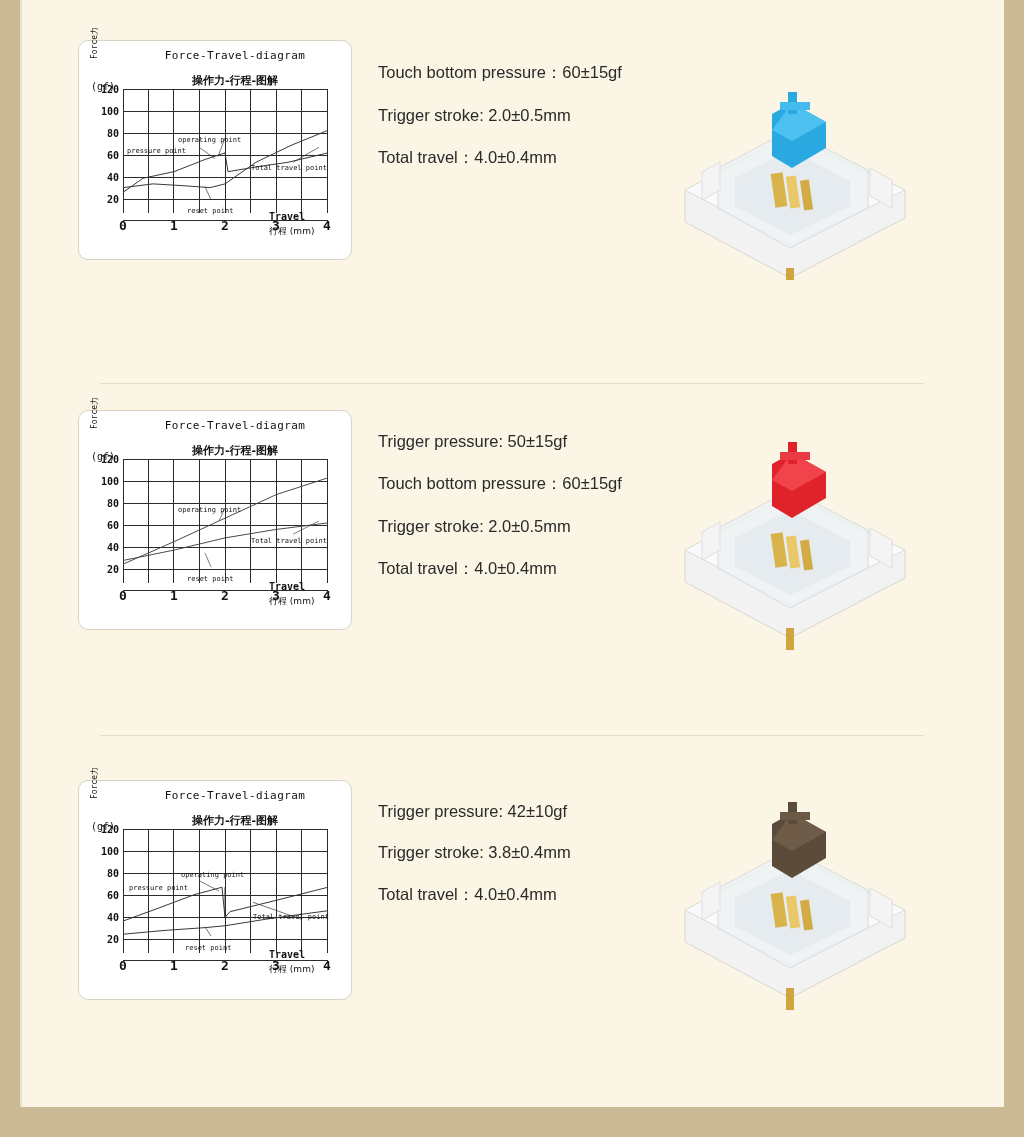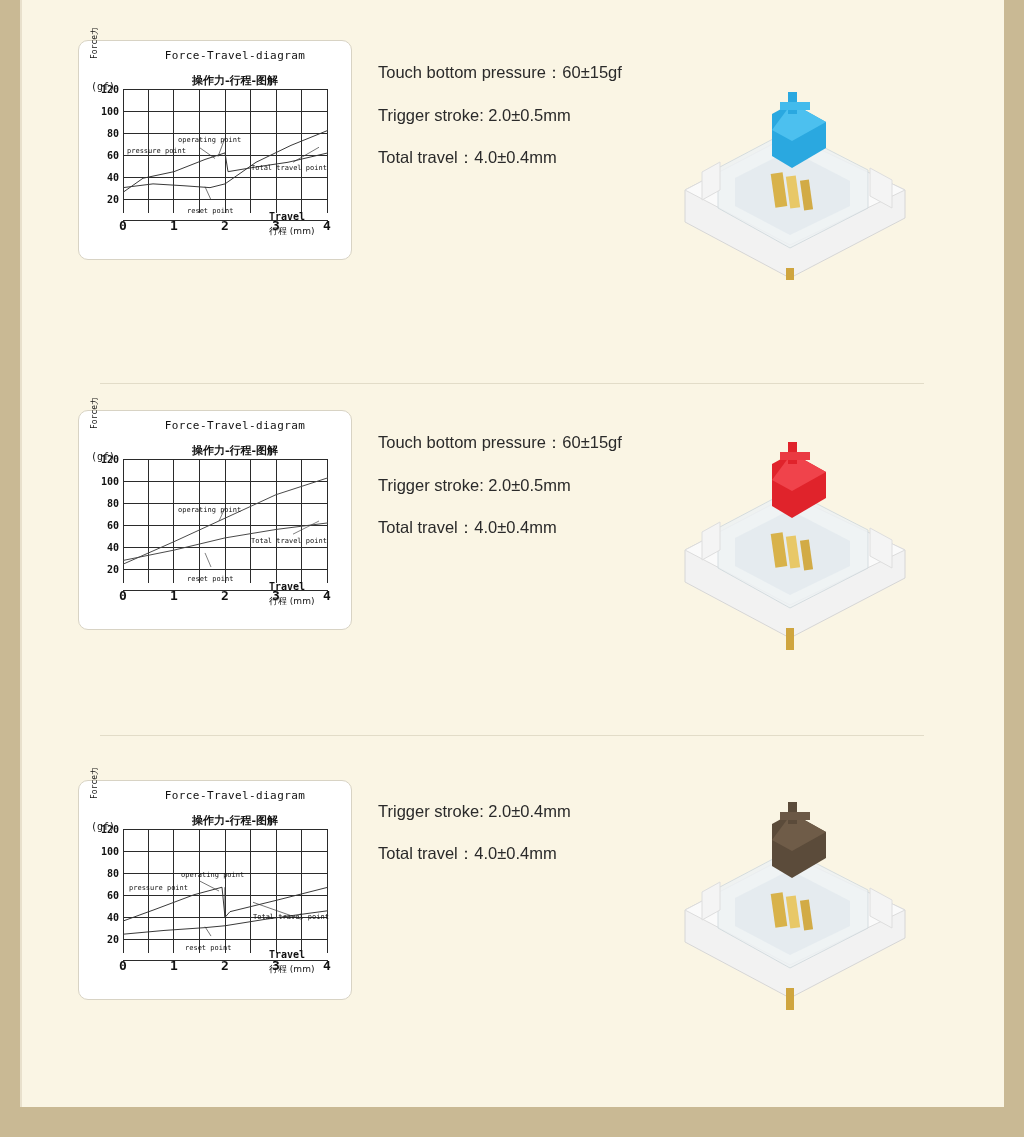--- a/index.html
+++ b/index.html
@@ -378,20 +378,21 @@
             <div class="ann" style="left:64px; top:116px">reset point</div>
             <div class="ann" style="left:128px;top:78px">Total travel point</div>
           </div>
 
           <div class="travel-label" style="left:190px; top:170px">Travel</div>
           <div class="travel-label-cn" style="left:190px; top:184px">行程 (mm)</div>
         </div>
       </div>
 
       <div class="specs">
+        <div class="spec-line">Trigger pressure: 50±15gf</div>
         <div class="spec-line">Touch bottom pressure：60±15gf</div>
         <div class="spec-line">Trigger stroke: 2.0±0.5mm</div>
         <div class="spec-line">Total travel：4.0±0.4mm</div>
       </div>
 
       <div class="switch-wrap">
         <svg class="switch-svg" width="300" height="240" viewBox="0 0 300 240">
           <g>
             <path d="M45,140 L150,85 L265,140 L265,168 L150,228 L45,172 Z" fill="#f2f2f2" stroke="#d6d6d6" stroke-width="1"></path>
             <path d="M45,140 L150,85 L265,140 L150,195 Z" fill="#fafafa" stroke="#dcdcdc" stroke-width="1"></path>
@@ -468,21 +469,22 @@
             <div class="ann" style="left:62px; top:115px">reset point</div>
             <div class="ann" style="left:130px;top:84px">Total travel point</div>
           </div>
 
           <div class="travel-label" style="left:190px; top:168px">Travel</div>
           <div class="travel-label-cn" style="left:190px; top:182px">行程 (mm)</div>
         </div>
       </div>
 
       <div class="specs">
-        <div class="spec-line">Trigger stroke: 2.0±0.4mm</div>
+        <div class="spec-line">Trigger pressure: 42±10gf</div>
+        <div class="spec-line">Trigger stroke: 3.8±0.4mm</div>
         <div class="spec-line">Total travel：4.0±0.4mm</div>
       </div>
 
       <div class="switch-wrap">
         <svg class="switch-svg" width="300" height="240" viewBox="0 0 300 240">
           <g>
             <path d="M45,130 L150,75 L265,130 L265,158 L150,218 L45,162 Z" fill="#f2f2f2" stroke="#d6d6d6" stroke-width="1"></path>
             <path d="M45,130 L150,75 L265,130 L150,185 Z" fill="#fafafa" stroke="#dcdcdc" stroke-width="1"></path>
             <path d="M78,108 L150,70 L228,110 L228,148 L150,188 L78,148 Z" fill="#eef2f4" opacity="0.85" stroke="#cfd8dc" stroke-width="1"></path>
             <path d="M95,118 L150,90 L210,121 L210,146 L150,175 L95,146 Z" fill="#e3eaee" opacity="0.9"></path>

